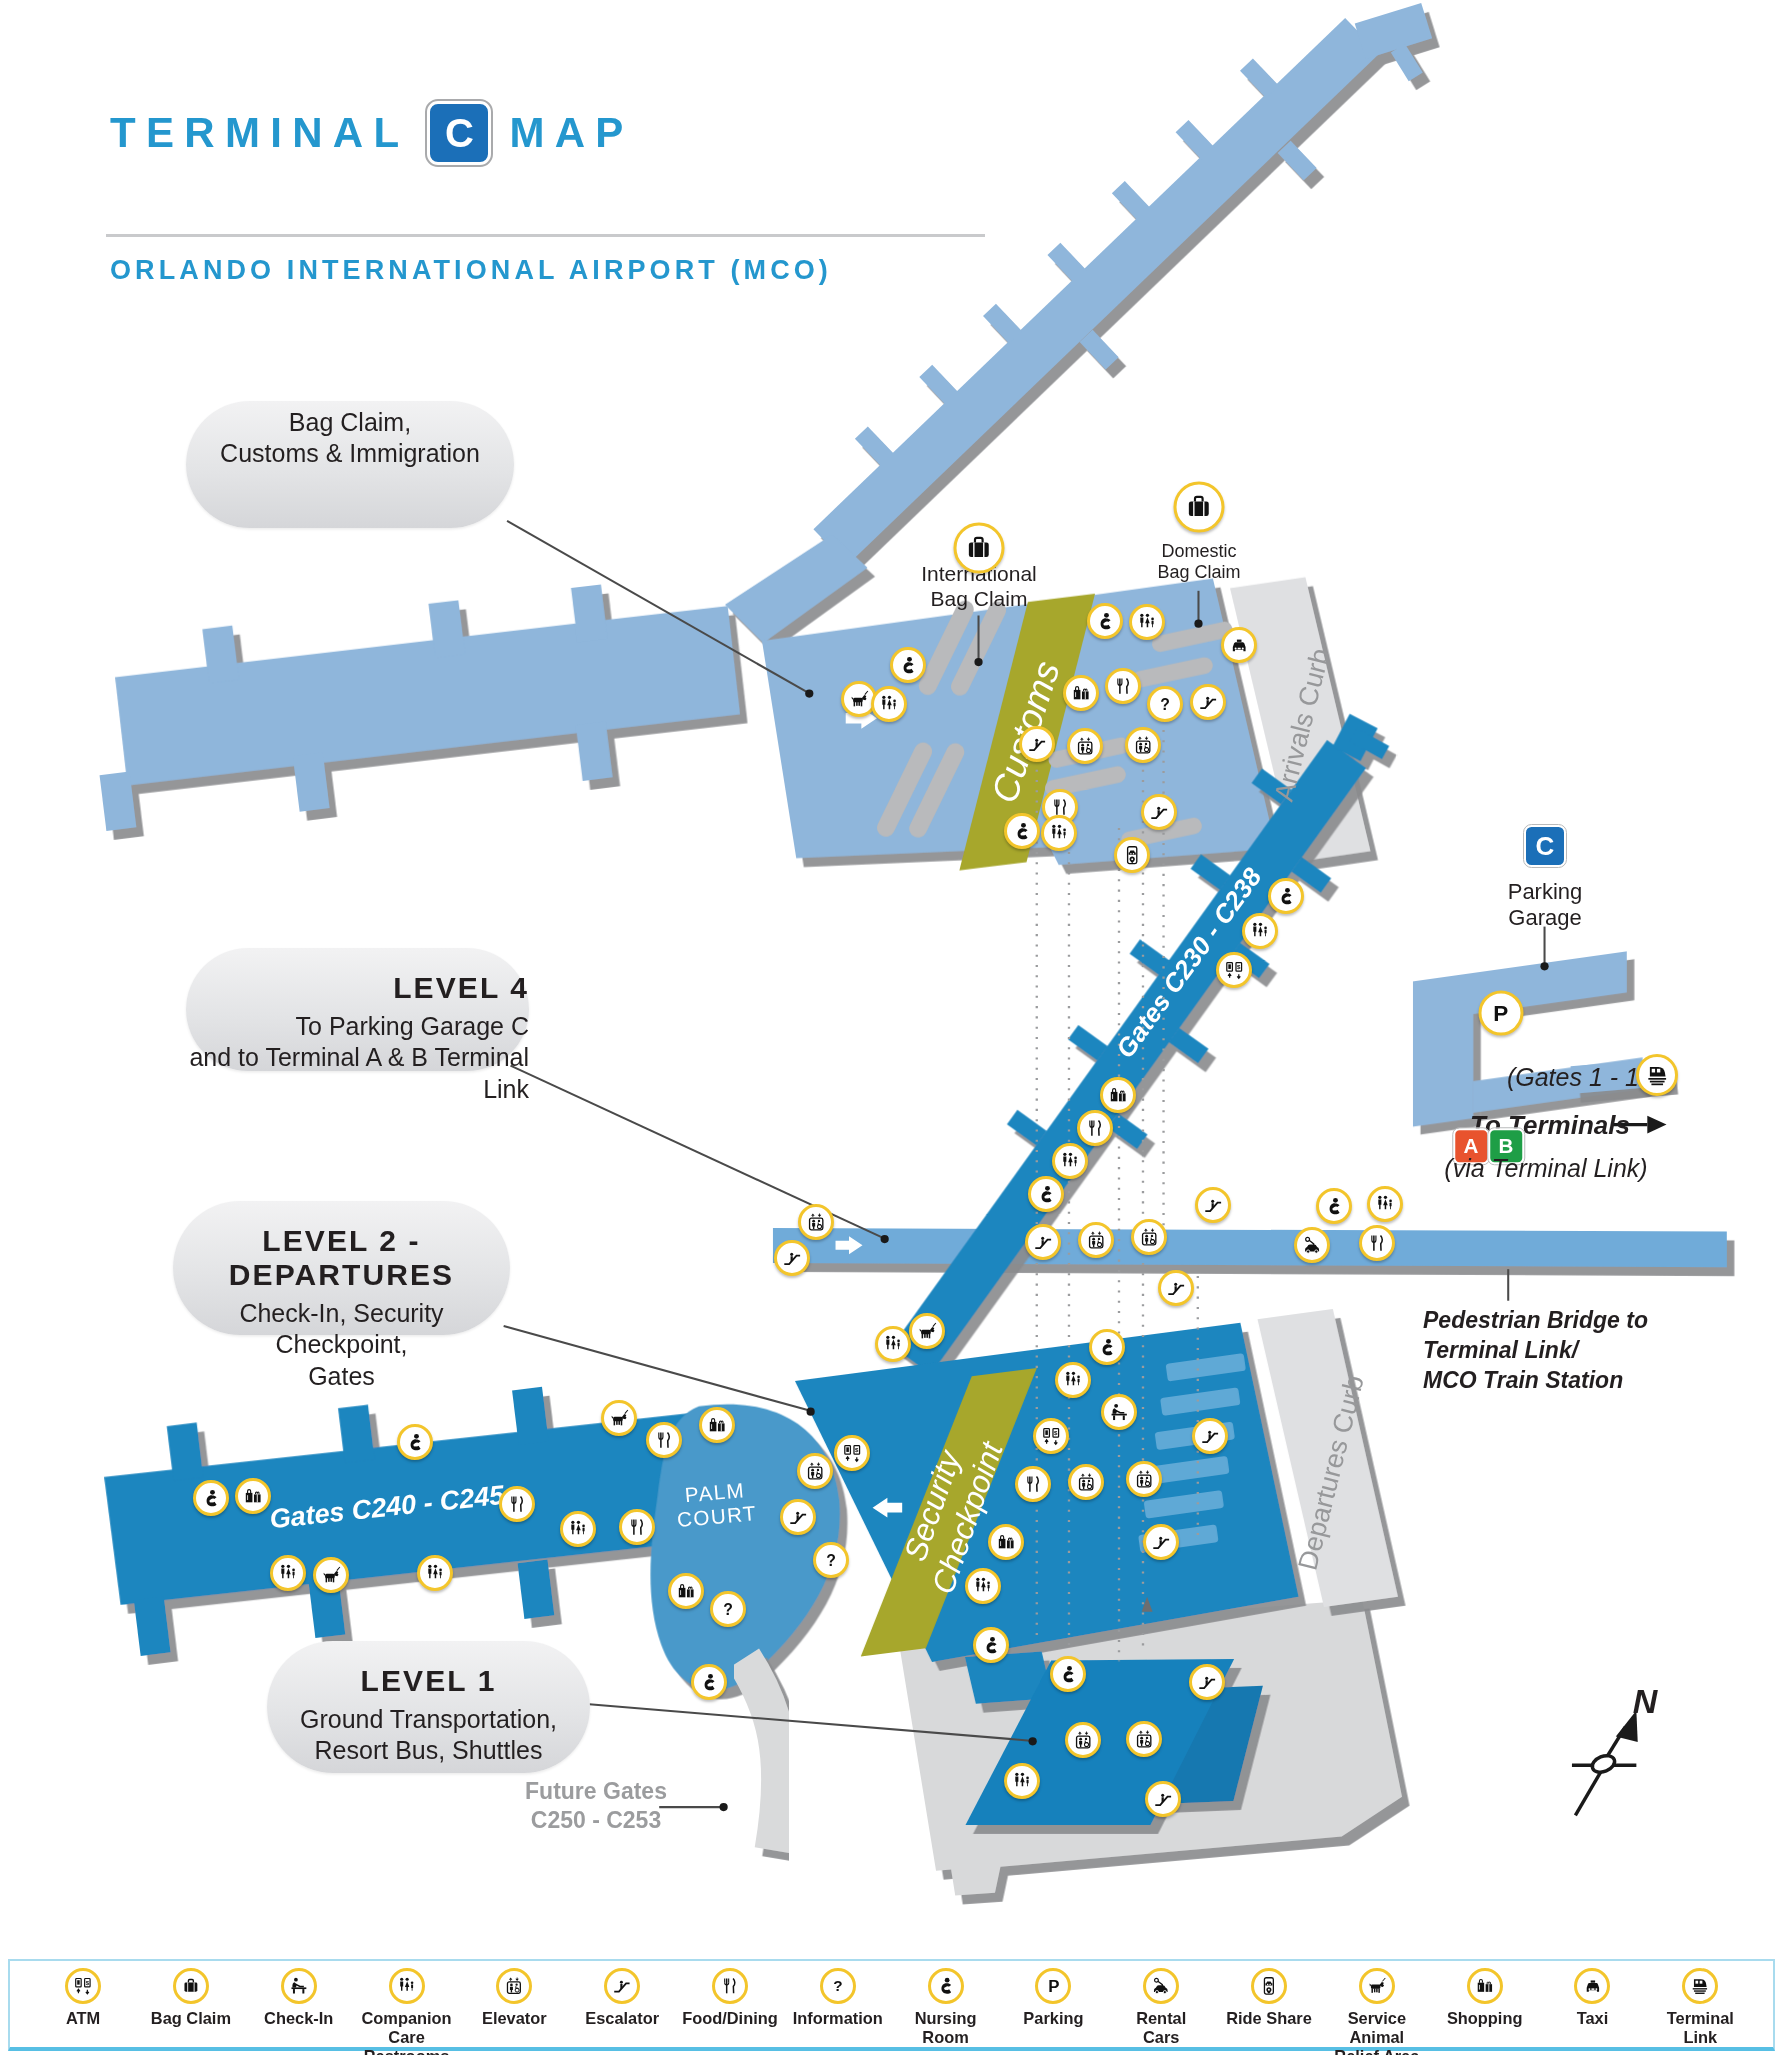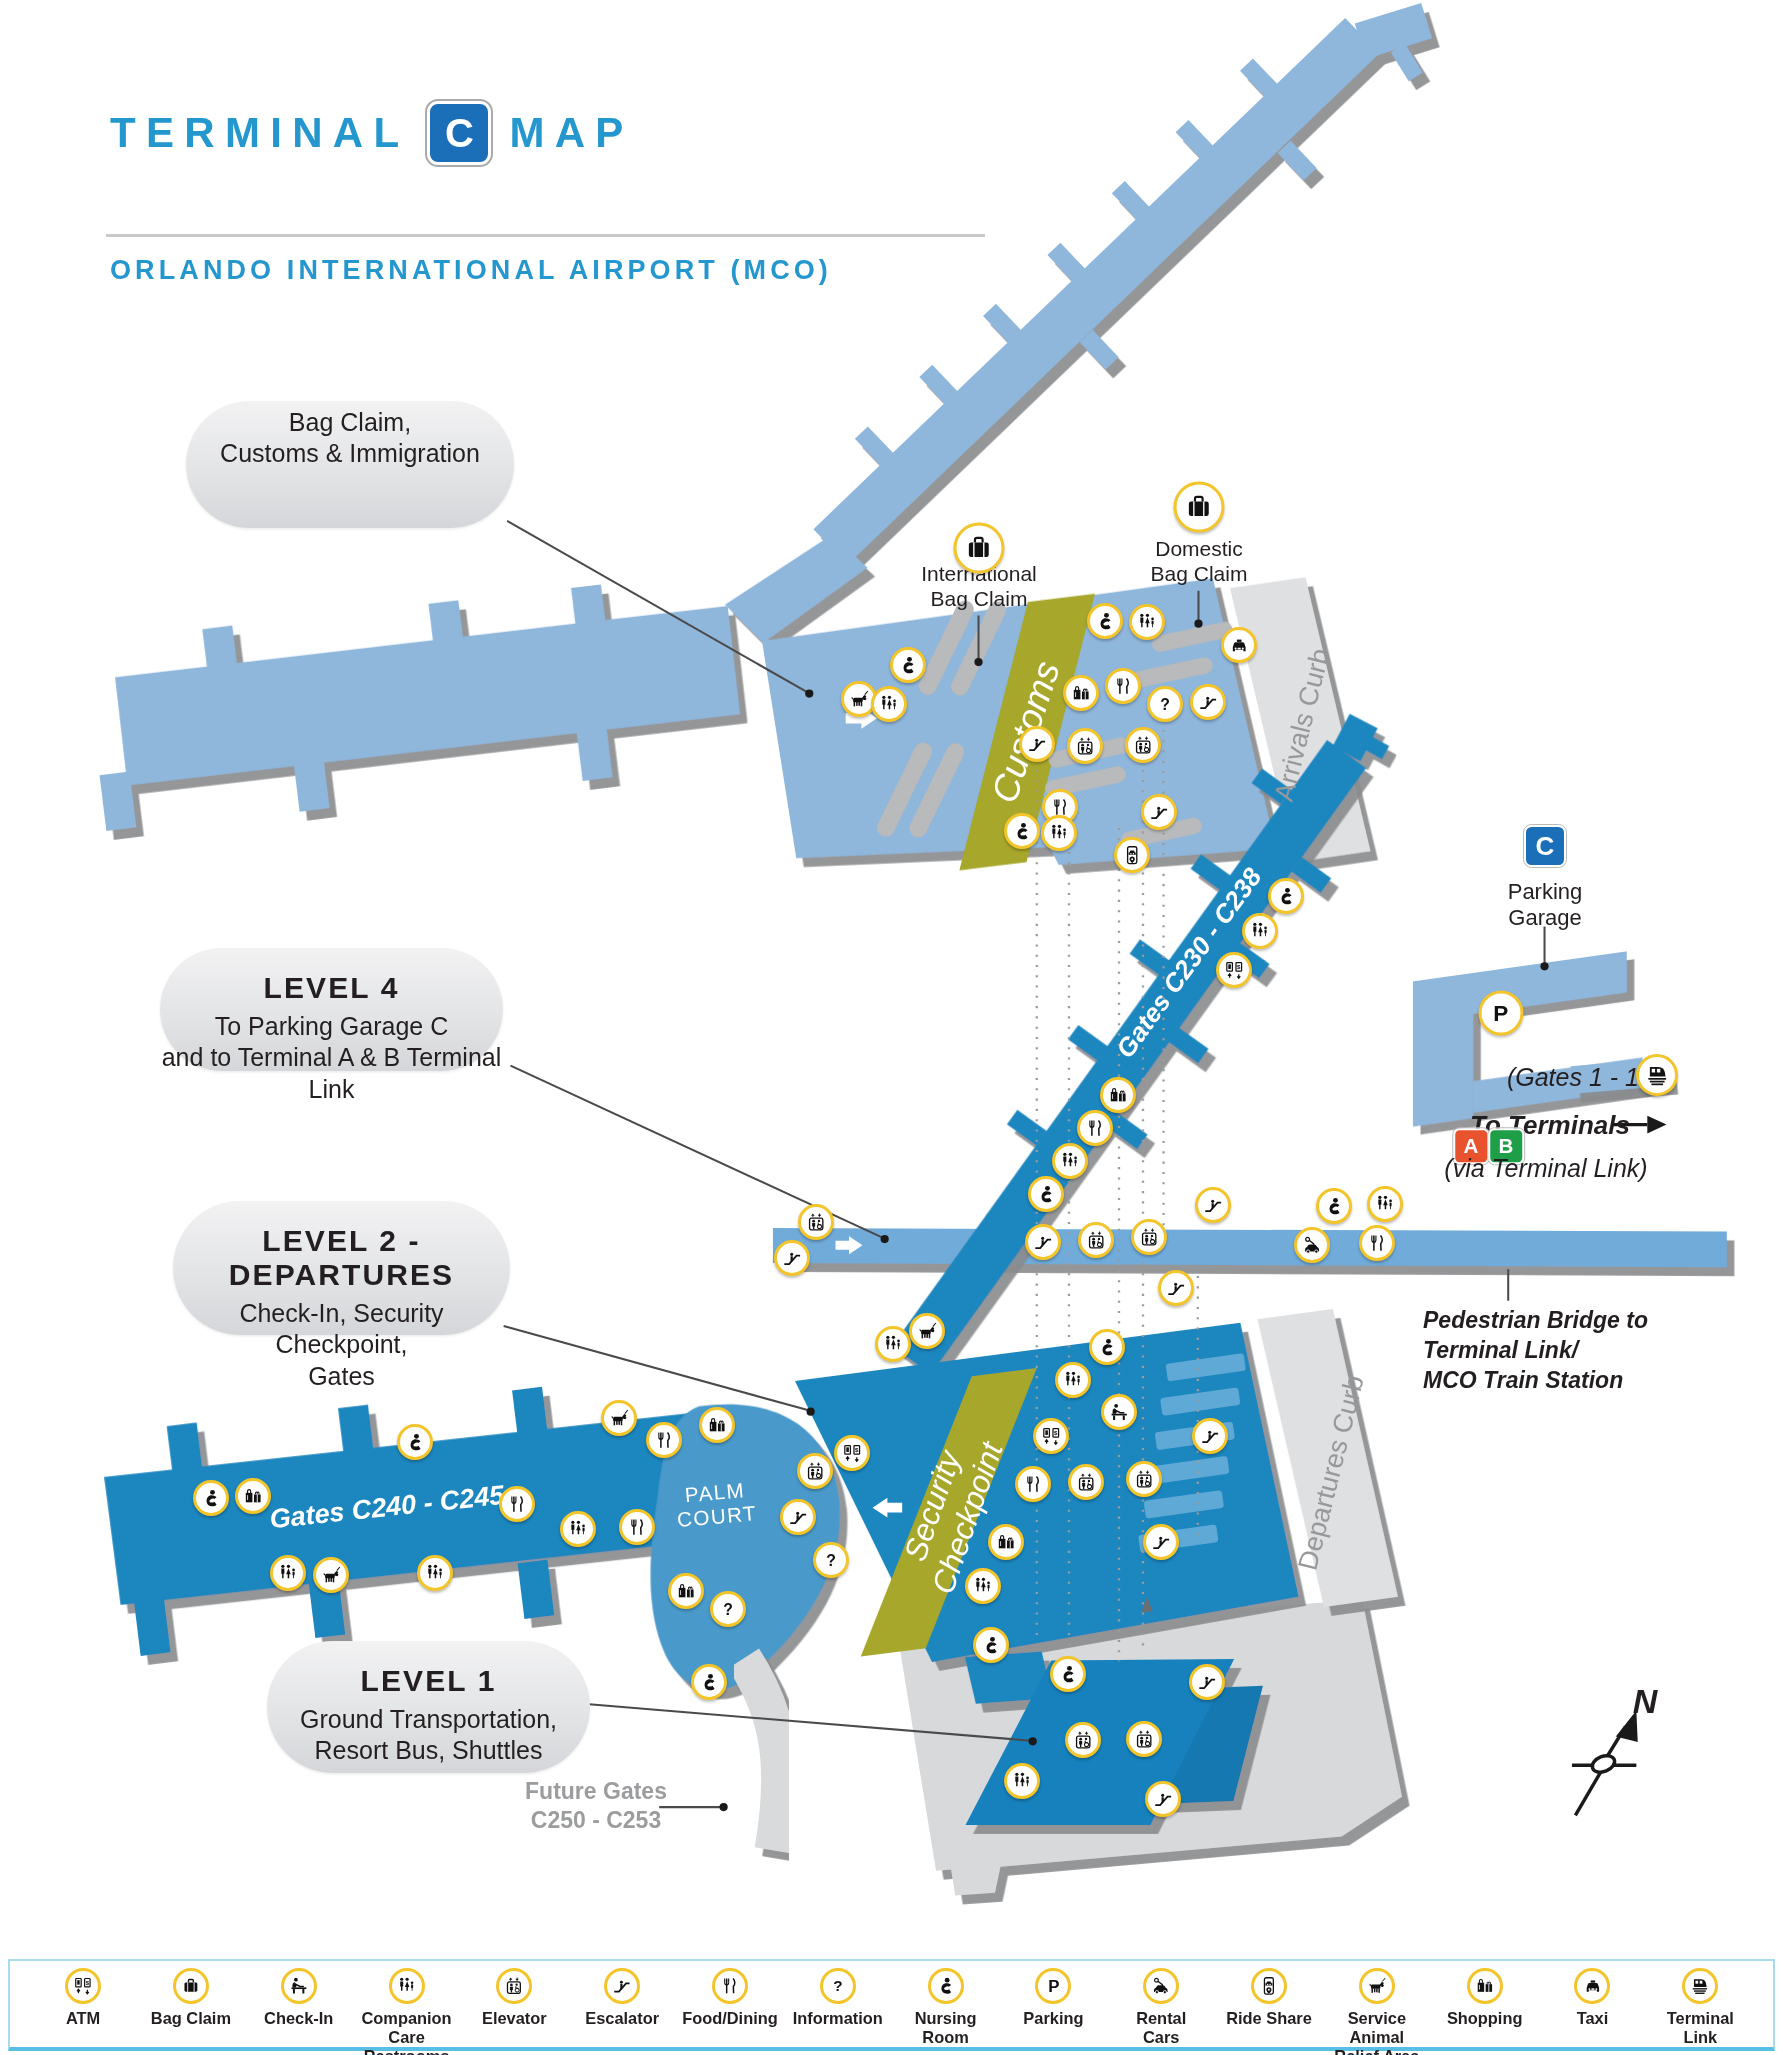--- a/index.html
+++ b/index.html
@@ -13,21 +13,21 @@
   .cbadge.big{width:58px;height:58px;font-size:40px;}
   .cbadge.small{width:38px;height:38px;font-size:26px;border-radius:7.5px;border-width:2.7px;}
   .divider{position:absolute;left:106px;top:234px;width:879px;height:2.7px;background:#C9CACC;}
   .subtitle{position:absolute;left:110px;top:255px;font-size:27px;font-weight:bold;letter-spacing:4.1px;color:#2497CE;}
   
   .pill{position:absolute;border-radius:75px;background:linear-gradient(180deg,#F2F2F3 0%,#E3E4E6 55%,#D5D6D9 100%);
     text-align:center;box-shadow:0 1.4px 2.7px rgba(0,0,0,.08);}
   .pill .ptitle{font-size:30px;font-weight:bold;letter-spacing:2.1px;margin-top:23px;color:#231F20;}
   .pill .pbody{font-size:25px;font-weight:400;line-height:31.5px;margin-top:5.5px;white-space:pre-line;color:#231F20;}
   #pill-l6{left:186px;top:401px;width:328px;height:127px;}
-  #pill-l4{left:160px;top:948px;width:343px;height:123px;}
+  #pill-l4{left:186px;top:948px;width:343px;height:123px;text-align:right;}
   #pill-l2{left:173px;top:1201px;width:337px;height:134px;}
   #pill-l1{left:267px;top:1641px;width:323px;height:132px;}
   
   .mlabel{position:absolute;transform:translate(-50%,-50%);white-space:pre-line;text-align:center;line-height:1.18;}
   .ink{color:#231F20;} .wht{color:#fff;} .curbtx{color:#97989A;} .futuretx{color:#9B9C9E;}
   
   .micon{position:absolute;transform:translate(-50%,-50%);background:#fff;border:3.4px solid #F3C52B;
     border-radius:50%;box-shadow:0 2.1px 2.7px rgba(0,0,0,.25);display:flex;align-items:center;justify-content:center;box-sizing:border-box;}
   .micon svg{width:68%;height:68%;}
   .abadge{position:absolute;transform:translate(-50%,-50%);width:31.5px;height:31.5px;border-radius:6.2px;
@@ -244,21 +244,21 @@
 Gates</div>
   </div>
   <div class="pill" id="pill-l1">
     <div class="ptitle">LEVEL 1</div>
     <div class="pbody">Ground Transportation,
 Resort Bus, Shuttles</div>
   </div>
 
   <div class="mlabel ink" style="left:979px;top:587px;font-size:21px;">International
 Bag Claim</div>
-  <div class="mlabel ink" style="left:1199px;top:562px;font-size:21px;">Domestic
+  <div class="mlabel ink" style="left:1199px;top:562px;font-size:18px;">Domestic
 Bag Claim</div>
   <div class="mlabel wht" style="left:1026px;top:732px;font-size:37px;font-style:italic;transform:translate(-50%,-50%) rotate(-72deg);">Customs</div>
   <div class="mlabel curbtx" style="left:1303px;top:725px;font-size:27px;transform:translate(-50%,-50%) rotate(-76deg);white-space:nowrap;">Arrivals Curb</div>
   <div class="mlabel wht" style="left:1189px;top:963px;font-size:26px;font-style:italic;font-weight:600;transform:translate(-50%,-50%) rotate(-54deg);white-space:nowrap;">Gates C230 - C238</div>
   <div class="abadge cbadge small" style="left:1545px;top:846px;">C</div>
   <div class="mlabel ink" style="left:1545px;top:905px;font-size:22px;">Parking
 Garage</div>
   <div class="mlabel ink" style="left:1550px;top:1125px;font-size:26px;font-style:italic;font-weight:bold;white-space:nowrap;">To Terminals</div>
   <div class="abadge" style="left:1471px;top:1146px;background:#E8532E;">A</div>
   <div class="abadge" style="left:1506px;top:1146px;background:#1E9E46;">B</div>

